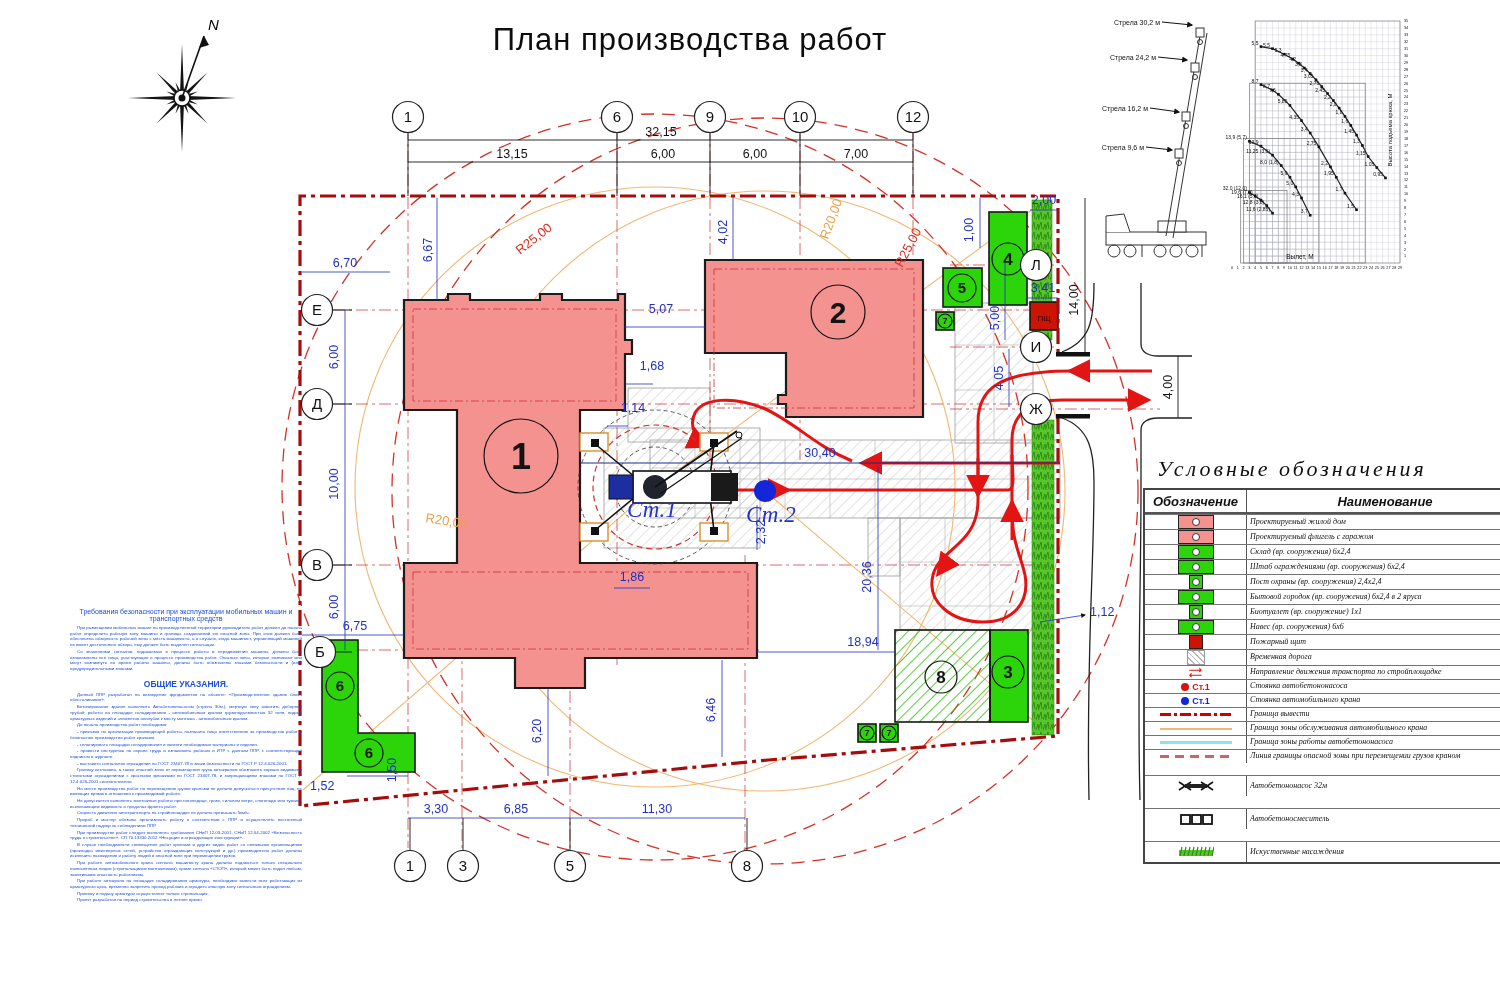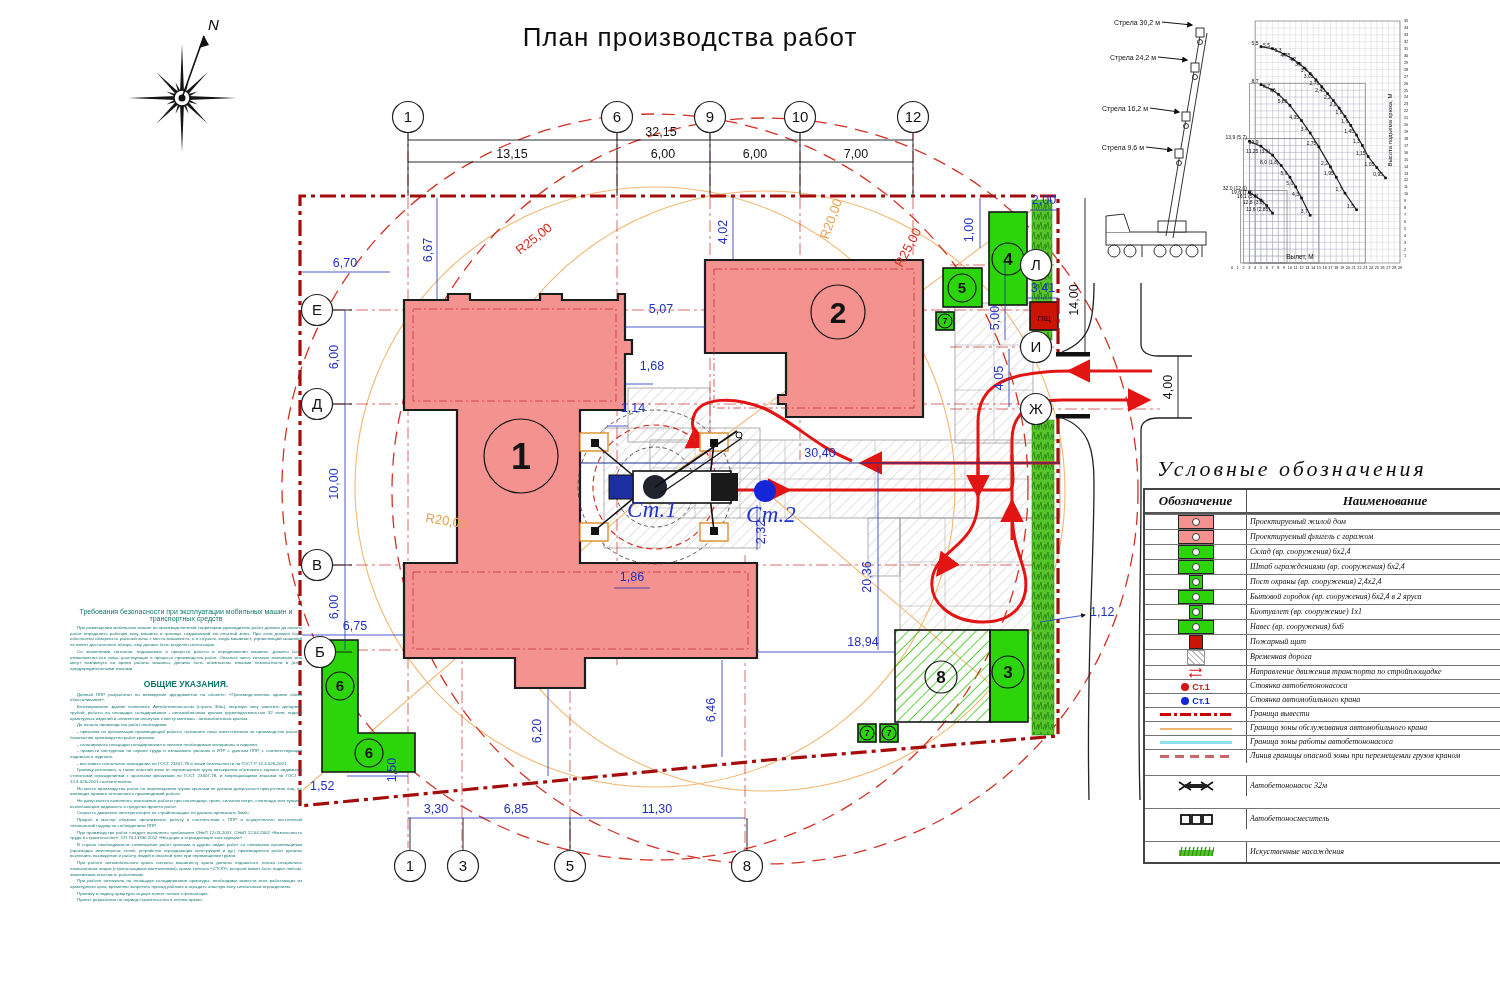--- a/index.html
+++ b/index.html
@@ -1,37 +1,37 @@
 <!DOCTYPE html>
 <html><head>
 <meta charset="utf-8">
 <style>
   html,body{margin:0;padding:0;background:#e8e8e8;}
   .canvas{position:relative;width:1500px;height:1000px;background:#ffffff;overflow:hidden;
           font-family:"Liberation Sans",sans-serif;color:#111;}
   svg{display:block;}
   .abs{position:absolute;}
-  #page-title{left:430px;top:22px;width:520px;text-align:center;font-size:26px;letter-spacing:1px;color:#0d0d0d;}
+  #page-title{left:430px;top:22px;width:520px;text-align:center;font-size:31px;letter-spacing:1px;color:#0d0d0d;}
   
   #legend{left:1143px;top:456px;width:382px;}
   #legend .lg-title{font-family:"Liberation Serif",serif;font-style:italic;font-size:22px;
                     letter-spacing:3px;margin:0 0 6px 14px;color:#101010;}
   #legend .lg-table{border:2px solid #444;background:#fff;}
   .lg-row{display:grid;grid-template-columns:102px 1fr;border-top:1px solid #737373;align-items:center;min-height:13px;}
   .lg-row.head{border-top:none;border-bottom:2px solid #555;min-height:22px;}
   .lg-row.tall{min-height:20px;margin-top:12px;}
   .lg-sym{display:flex;align-items:center;justify-content:center;border-right:1.5px solid #555;align-self:stretch;}
   .lg-name{font-family:"Liberation Serif",serif;font-style:italic;font-size:8px;line-height:1.05;
            padding:1px 3px;color:#101010;}
-  .lg-head-cell{font-family:Liberation Serif, serif;font-style:italic;font-weight:bold;font-size:13px;text-align:center;}
+  .lg-head-cell{font-family:Liberation Sans, sans-serif;font-style:italic;font-weight:bold;font-size:13px;text-align:center;}
   .sym-box{border:1.5px solid #222;display:flex;align-items:center;justify-content:center;}
   .sym-glyph{width:6px;height:6px;border:1px solid #333;border-radius:50%;background:#fff;}
   .st-label{font-size:9px;font-weight:bold;margin-left:3px;}
   
-  #notes{left:70px;top:608px;width:232px;color:#0f766e;}
+  #notes{left:70px;top:608px;width:232px;color:#1d4ed8;}
   #notes h3{font-size:7px;text-align:center;margin:0 0 3px 0;font-weight:normal;}
   #notes h4{font-size:8.5px;text-align:center;margin:7px 0 3px 0;font-weight:bold;}
   #notes p{font-size:4.4px;line-height:1.3;margin:1px 0;text-align:justify;text-indent:7px;}
   .dim{font-size:12.5px;fill:#2030c0;}
   .dimk{font-size:12.5px;fill:#141414;}
   .bub{font-size:15px;fill:#111;text-anchor:middle;}
   .blab{fill:#141414;text-anchor:middle;font-weight:bold;}
   .rad{font-size:13px;}
 </style>
 </head>

